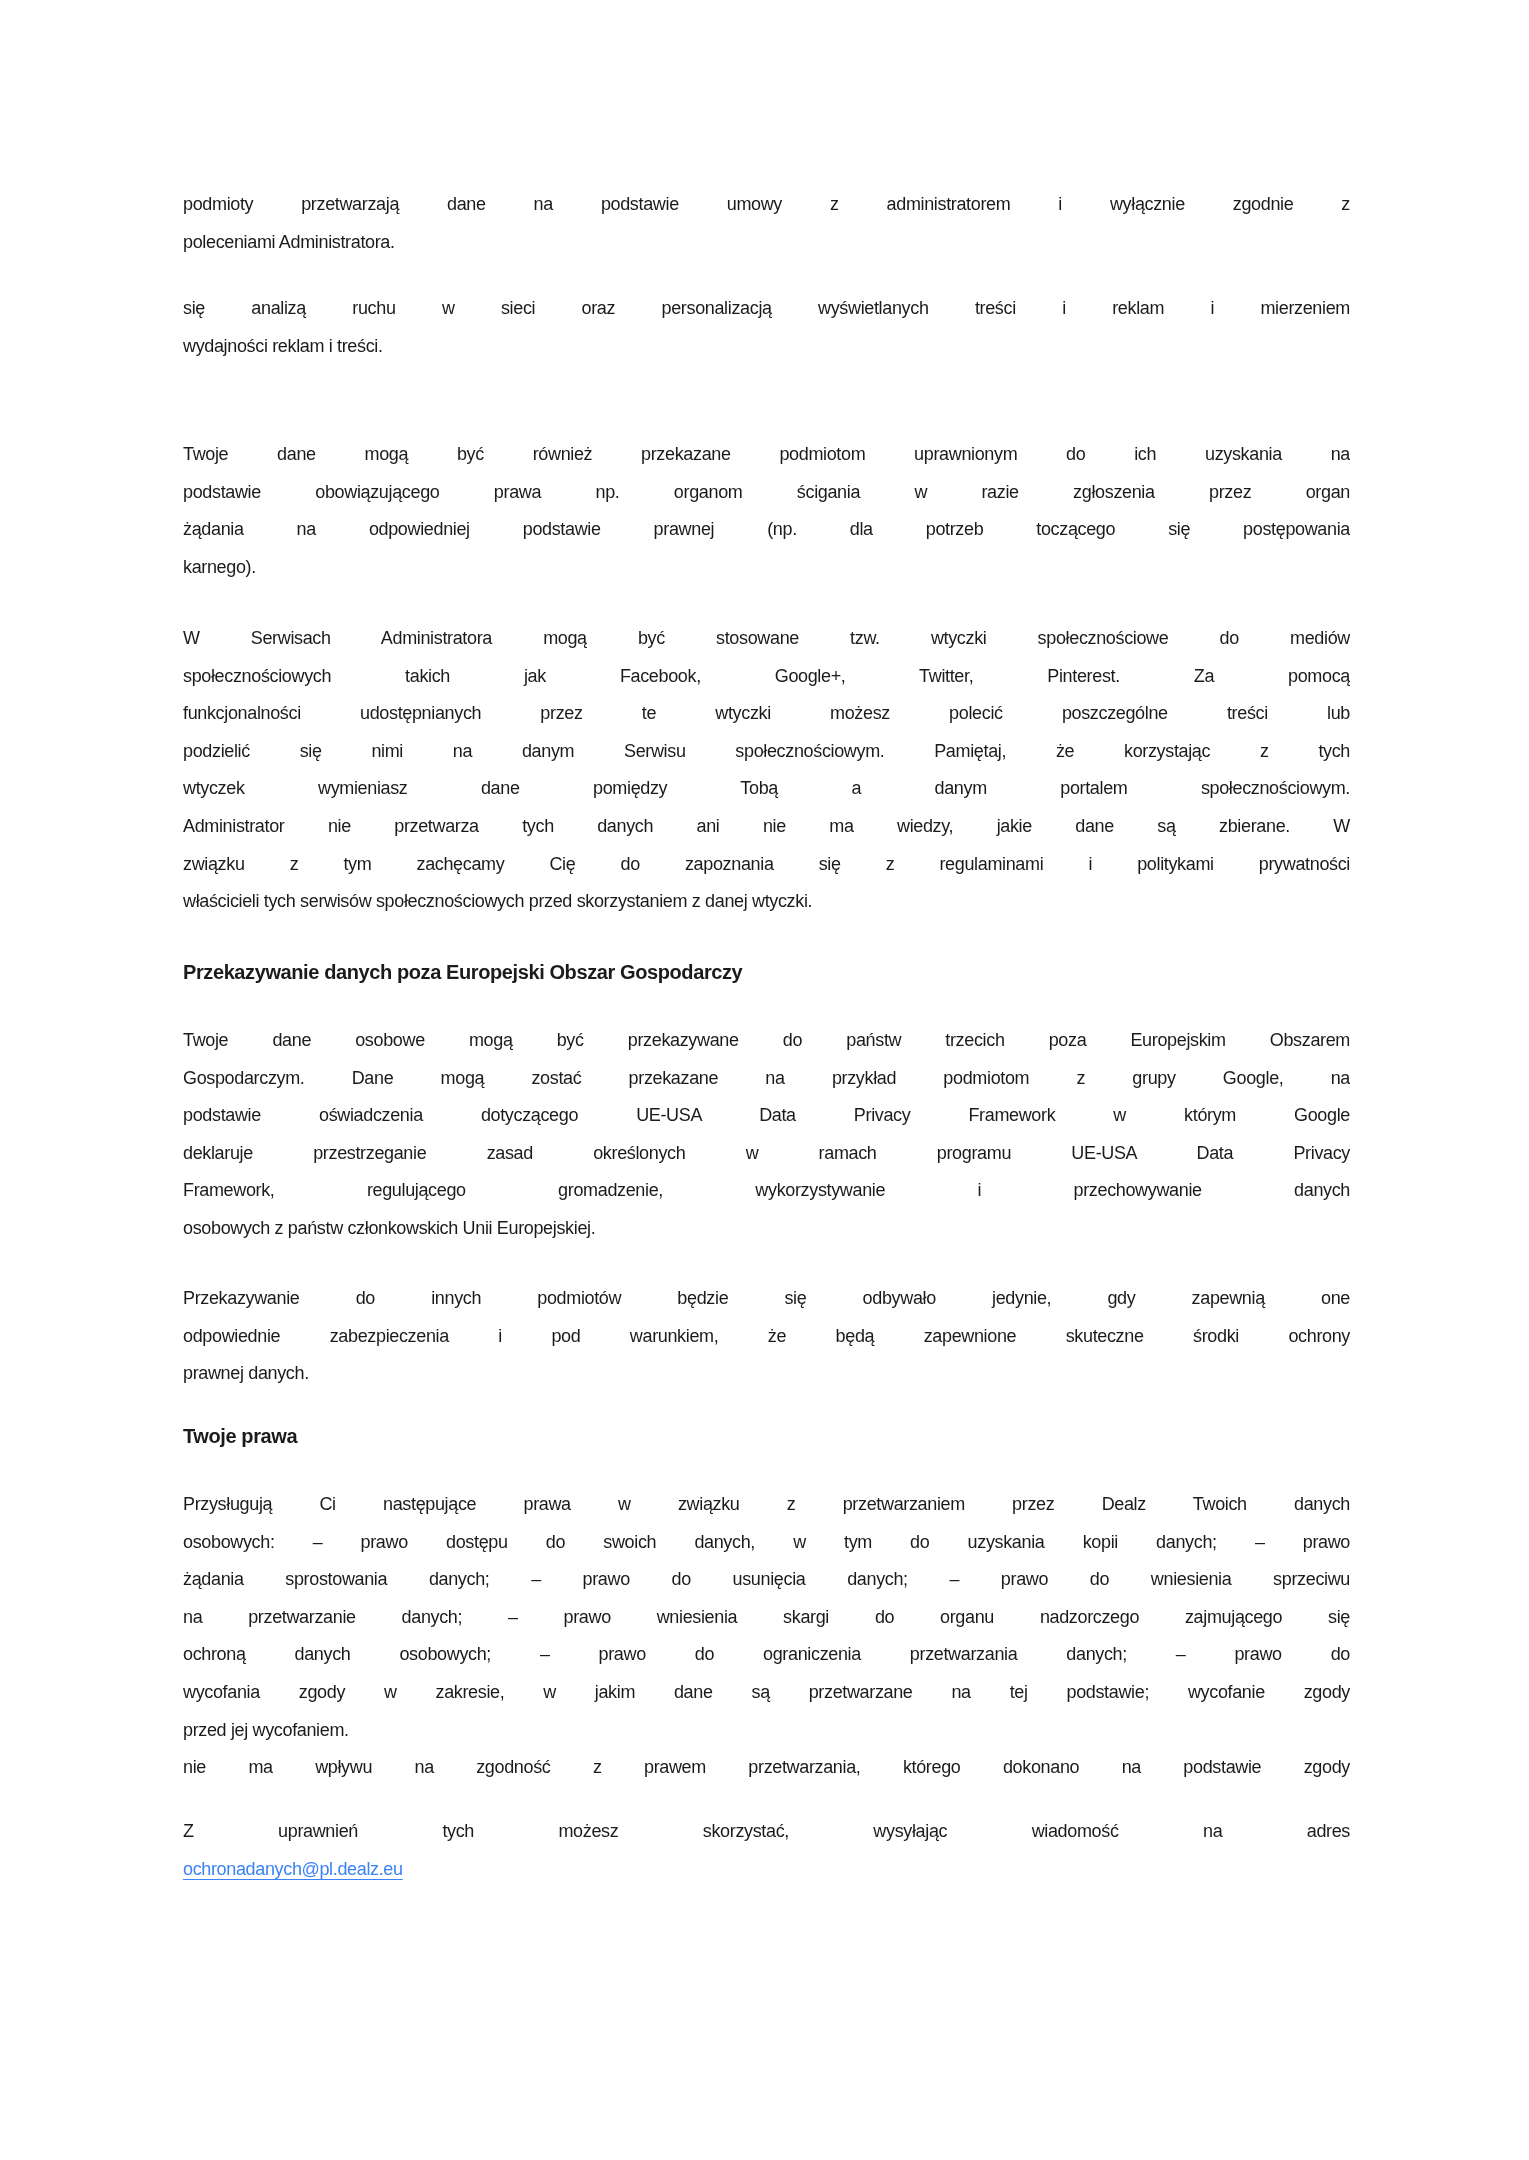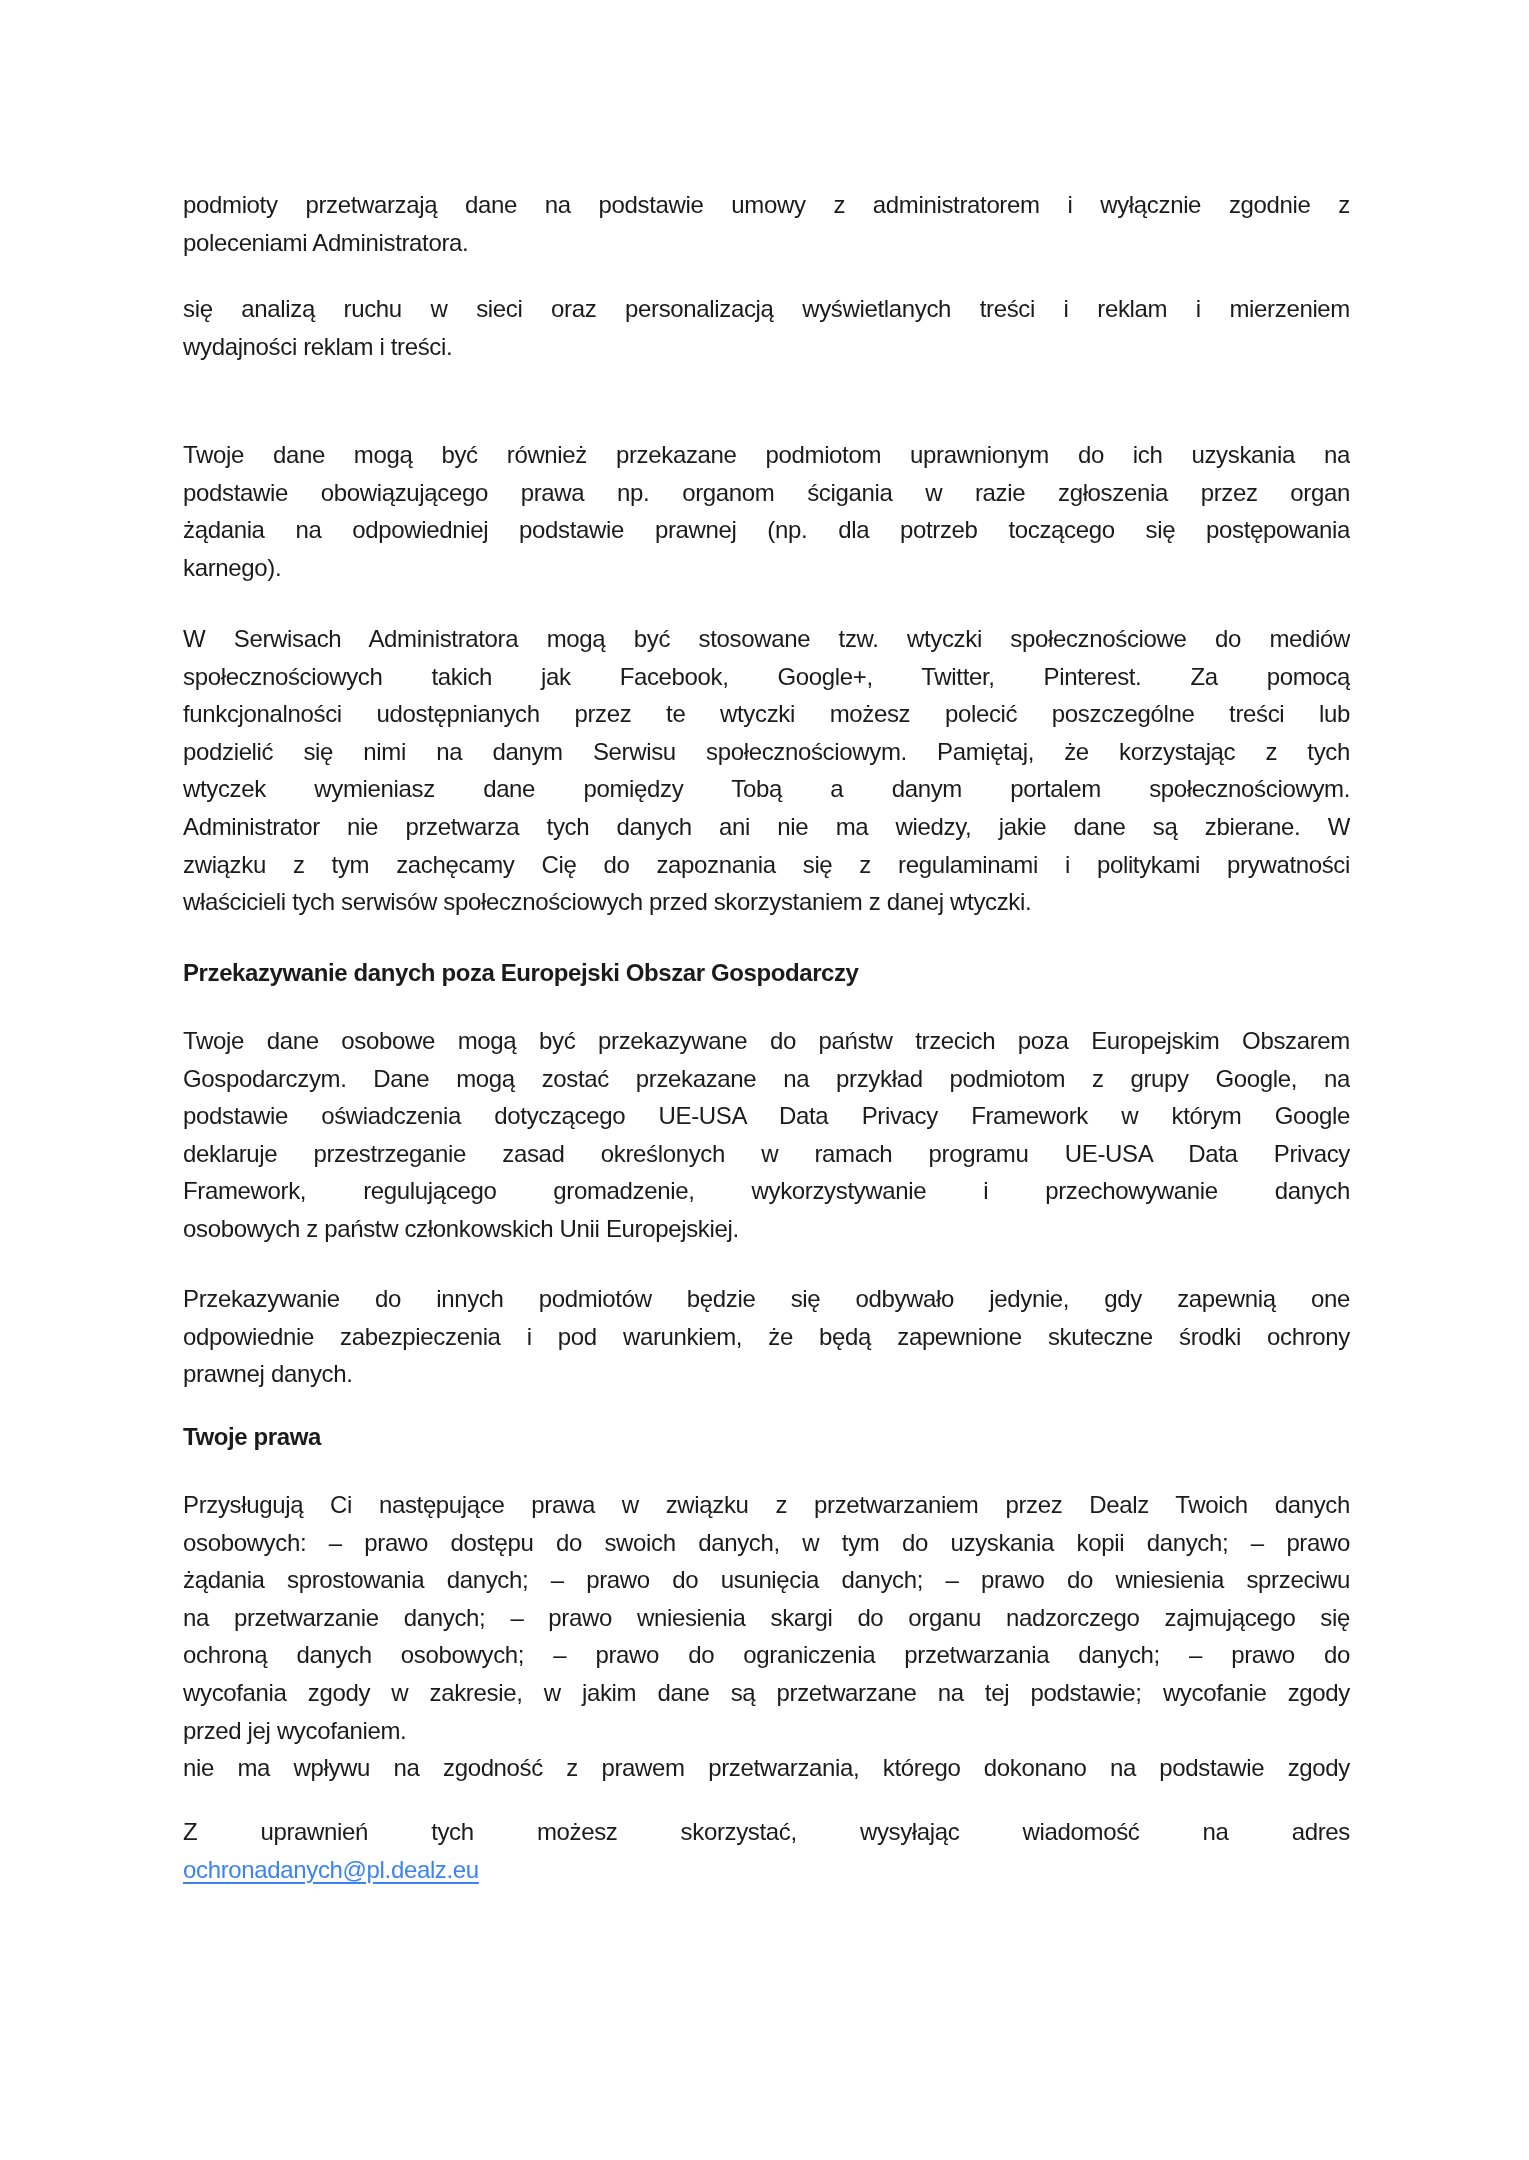--- a/index.html
+++ b/index.html
@@ -5,26 +5,26 @@
   html, body { margin: 0; padding: 0; background: #ffffff; }
   body { width: 1529px; height: 2160px; position: relative; overflow: hidden; }
   .page {
     position: absolute; left: 183px; top: 0; width: 1167px;
     font-family: "Liberation Sans", "DejaVu Sans", sans-serif;
     color: #1b1b1b;
   }
   .block { position: absolute; left: 0; width: 1167px; }
   .line {
     display: block; height: 37.6px; line-height: 37.6px;
-    font-size: 24px; letter-spacing: -0.35px; white-space: nowrap;
+    font-size: 18px; letter-spacing: -0.35px; white-space: nowrap;
     text-align: justify; text-align-last: justify;
   }
   .line.last { text-align: left; text-align-last: left; }
   .heading {
-    font-weight: bold; font-size: 24px; letter-spacing: -0.4px;
+    font-weight: bold; font-size: 20px; letter-spacing: -0.4px;
     line-height: 37.6px; white-space: nowrap;
   }
   .link { color: #0a0af0; text-decoration: underline; text-underline-offset: 4px; }
 </style>
 </head>
 <body>
 
 <div class="page">
 
   <div class="block" style="top:186px;">

